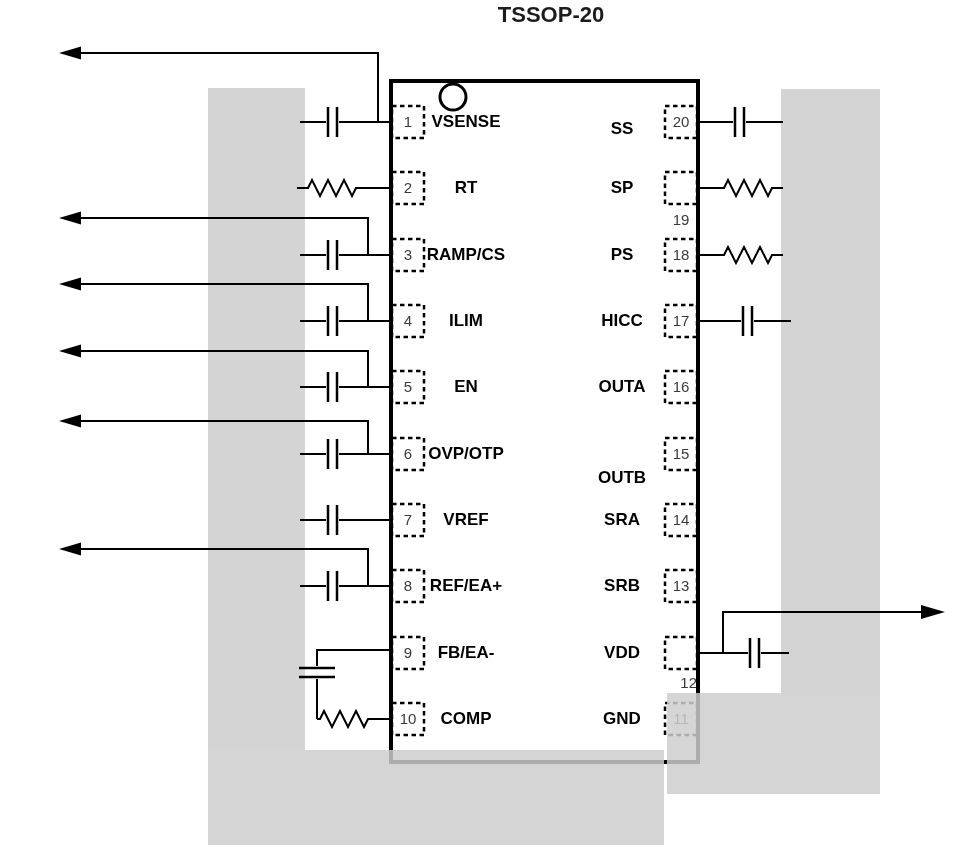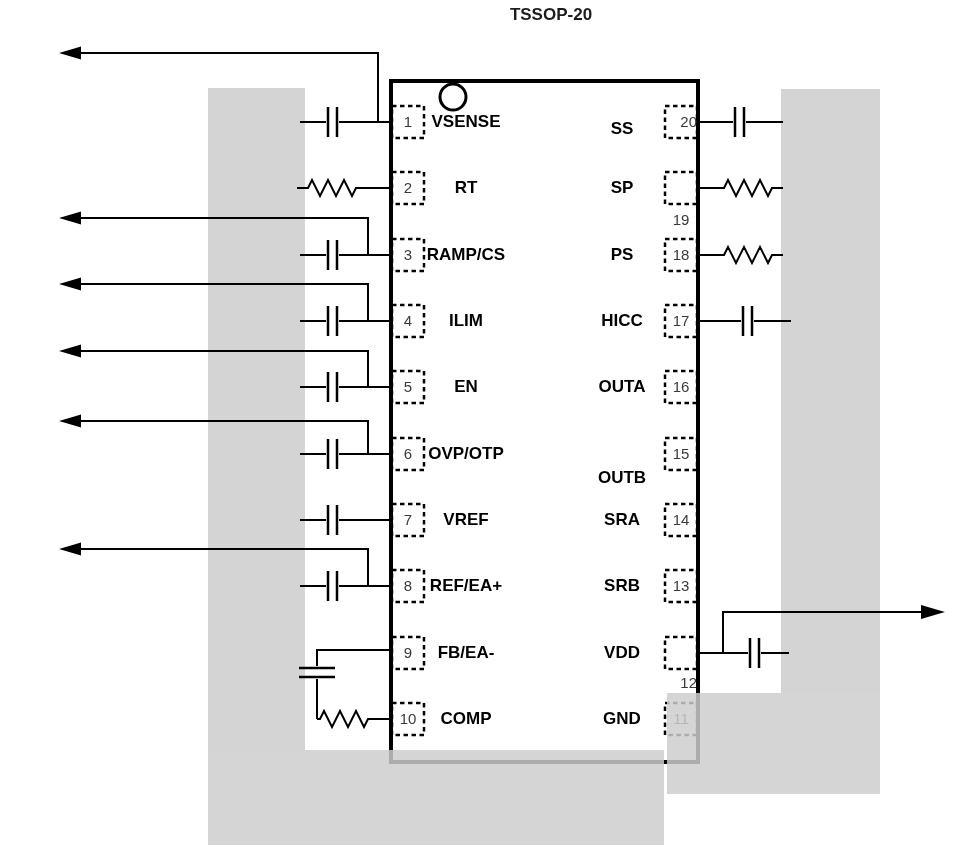--- a/index.html
+++ b/index.html
@@ -9,21 +9,21 @@
   }
   .plane{position:absolute;background:#d4d4d4;z-index:1;}
   .overlay{position:absolute;background:rgba(205,205,205,0.84);z-index:5;}
   #ic-body{
     position:absolute;left:389px;top:79px;width:311px;height:685px;
     background:#ffffff;border:4px solid #000;box-sizing:border-box;z-index:2;
   }
   #circuit{position:absolute;left:0;top:0;z-index:3;}
   .txt{position:absolute;z-index:4;}
   #title-block{left:451px;top:4px;width:200px;text-align:center;
-    font-size:17px;font-weight:bold;color:#1c1c1c;line-height:22px;}
+    font-size:22px;font-weight:bold;color:#1c1c1c;line-height:22px;}
   .pin-num{
     width:32px;line-height:22px;text-align:center;
     font-size:15px;color:#3a3a3a;
   }
   .pin-label{
     width:80px;line-height:22px;text-align:center;
     font-size:17px;font-weight:bold;color:#000;
     white-space:nowrap;
   }
   .lnum{left:392px;}
@@ -158,21 +158,21 @@
   <div class="txt pin-label llab" style="top:177px;">RT</div>
   <div class="txt pin-label llab" style="top:244px;">RAMP/CS</div>
   <div class="txt pin-label llab" style="top:310px;">ILIM</div>
   <div class="txt pin-label llab" style="top:376px;">EN</div>
   <div class="txt pin-label llab" style="top:443px;">OVP/OTP</div>
   <div class="txt pin-label llab" style="top:509px;">VREF</div>
   <div class="txt pin-label llab" style="top:575px;">REF/EA+</div>
   <div class="txt pin-label llab" style="top:642px;">FB/EA-</div>
   <div class="txt pin-label llab" style="top:708px;">COMP</div>
 
-  <div class="txt pin-num rnum" style="top:111px;text-align:right;">20</div>
+  <div class="txt pin-num rnum" style="top:111px;">20</div>
   <div class="txt pin-num rnum" style="top:177px;margin-top:32px;">19</div>
   <div class="txt pin-num rnum" style="top:244px;">18</div>
   <div class="txt pin-num rnum" style="top:310px;">17</div>
   <div class="txt pin-num rnum" style="top:376px;">16</div>
   <div class="txt pin-num rnum" style="top:443px;">15</div>
   <div class="txt pin-num rnum" style="top:509px;">14</div>
   <div class="txt pin-num rnum" style="top:575px;">13</div>
   <div class="txt pin-num rnum" style="top:672px;text-align:right;">12</div>
   <div class="txt pin-num rnum" style="top:708px;">11</div>
 

